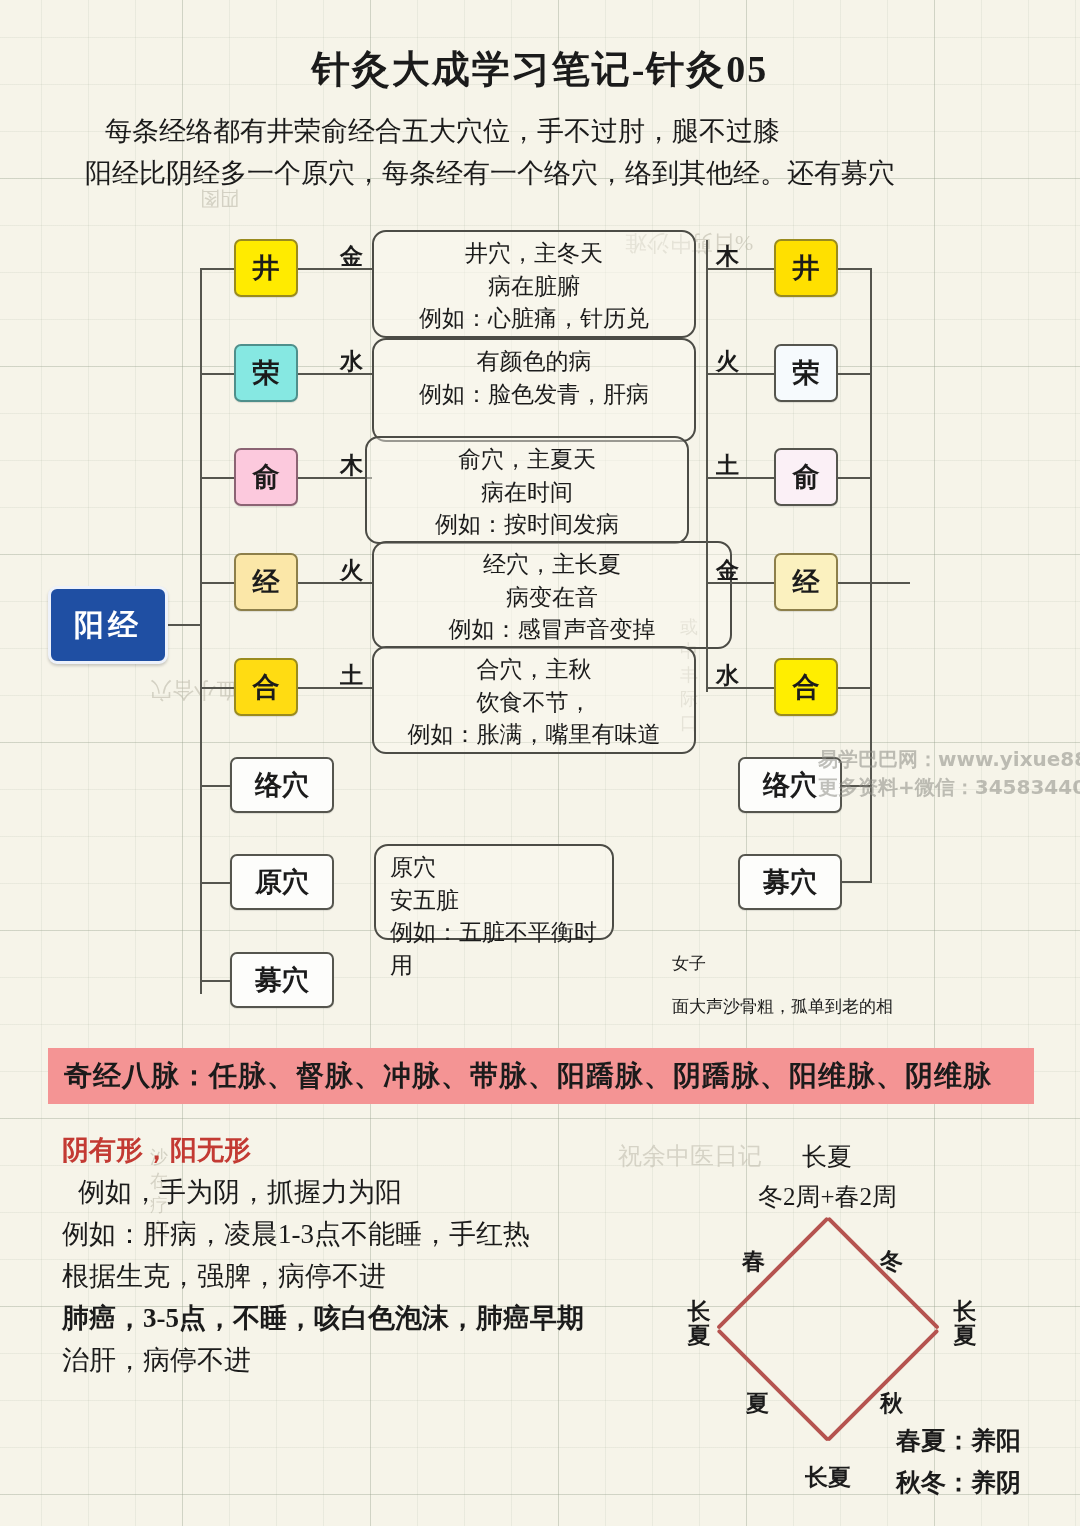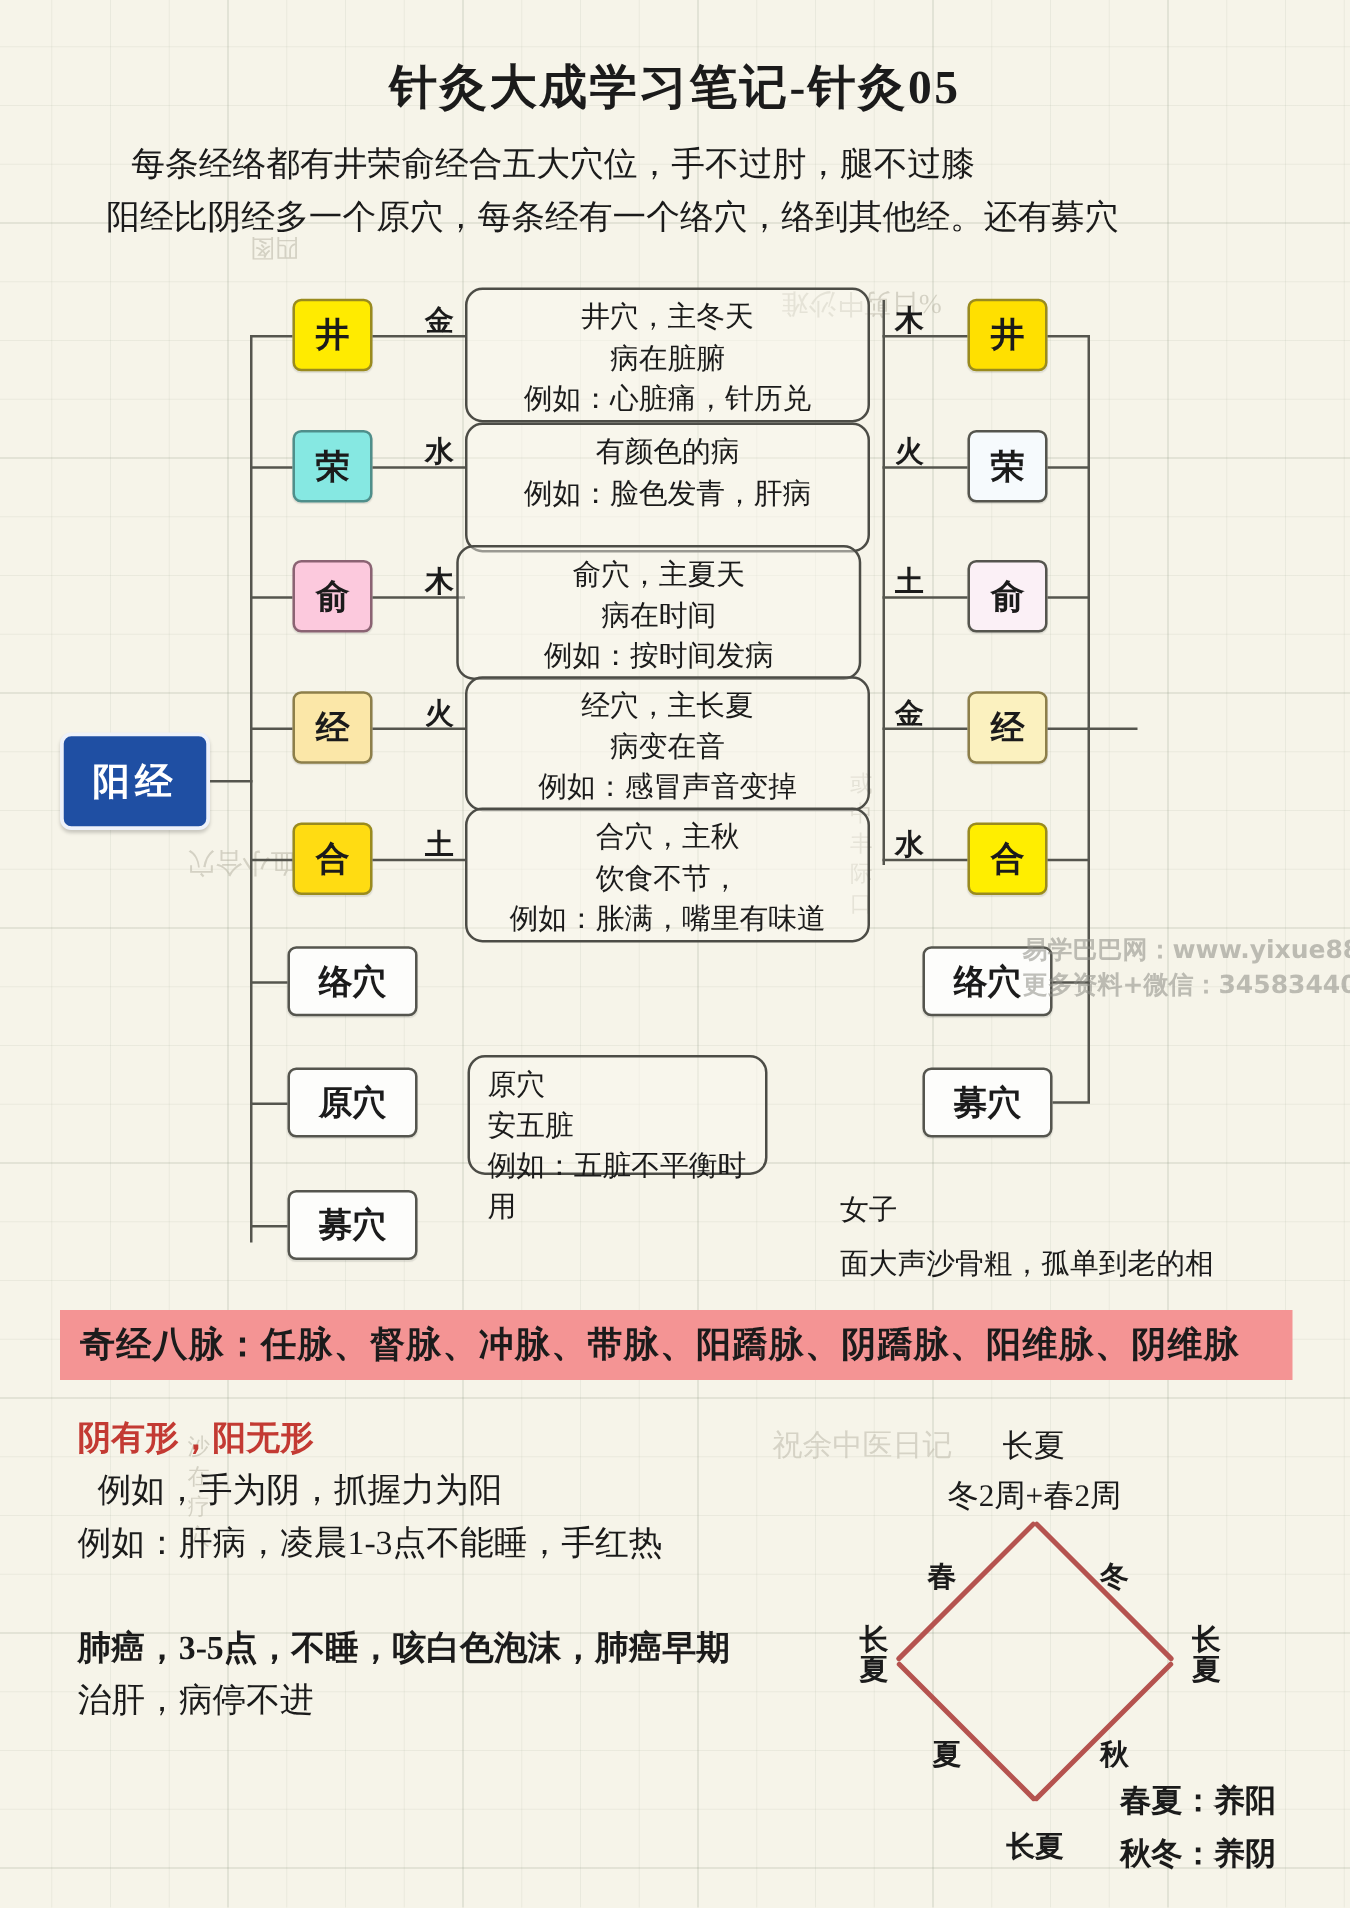--- a/index.html
+++ b/index.html
@@ -78,21 +78,21 @@
     position:absolute;left:48px;top:1048px;width:986px;height:56px;
     background:#f49494;
     display:flex;align-items:center;
     padding-left:16px;box-sizing:border-box;
     font-size:28px;font-weight:bold;letter-spacing:1px;
     white-space:nowrap;
   }
   
   .note{position:absolute;font-size:27px;white-space:nowrap;}
   .note.red{color:#c33a33;font-weight:bold;}
-  .femnote{position:absolute;font-size:23px;white-space:nowrap;}
+  .femnote{position:absolute;font-size:17px;white-space:nowrap;}
   
   .dia{position:absolute;}
   .dseg{position:absolute;background:#b5534f;height:4px;transform-origin:0 50%;border-radius:2px;}
   .dlbl{position:absolute;font-size:23px;font-weight:bold;line-height:1.05;text-align:center;}
   .dlbl.two{width:34px;}
   .dtop{position:absolute;font-size:25px;text-align:center;white-space:nowrap;}
   .dside{position:absolute;font-size:25px;white-space:nowrap;font-weight:bold;}
   
   .wm{
     position:absolute;color:#8d8d86;opacity:.55;
@@ -165,21 +165,21 @@
   </div>
   <div class="desc" style="left:372px;top:338px;width:324px;height:104px;">
     <span class="l1">有颜色的病</span>
     <span class="l1">例如：脸色发青，肝病</span>
   </div>
   <div class="desc" style="left:365px;top:436px;width:324px;height:108px;">
     <span class="l1">俞穴，主夏天</span>
     <span class="l1">病在时间</span>
     <span class="l1">例如：按时间发病</span>
   </div>
-  <div class="desc" style="left:372px;top:541px;width:324px;height:108px;">
+  <div class="desc" style="left:372px;top:541px;width:360px;height:108px;">
     <span class="l1">经穴，主长夏</span>
     <span class="l1">病变在音</span>
     <span class="l1">例如：感冒声音变掉</span>
   </div>
   <div class="desc" style="left:372px;top:646px;width:324px;height:108px;">
     <span class="l1">合穴，主秋</span>
     <span class="l1">饮食不节，</span>
     <span class="l1">例如：胀满，嘴里有味道</span>
   </div>
 
@@ -226,20 +226,21 @@
   <div class="femnote" style="left:672px;top:995px;">面大声沙骨粗，孤单到老的相</div>
 
   <div class="wm" style="left:818px;top:746px;">易学巴巴网：www.yixue88.cn</div>
   <div class="wm" style="left:818px;top:774px;">更多资料+微信：3458344044</div>
 
   <div class="banner">奇经八脉：任脉、督脉、冲脉、带脉、阳蹻脉、阴蹻脉、阳维脉、阴维脉</div>
 
   <div class="note red" style="left:62px;top:1132px;">阴有形，阳无形</div>
   <div class="note" style="left:78px;top:1174px;">例如，手为阴，抓握力为阳</div>
   <div class="note" style="left:62px;top:1216px;">例如：肝病，凌晨1-3点不能睡，手红热</div>
+  <div class="note" style="left:62px;top:1258px;">根据生克，强脾，病停不进</div>
   <div class="note" style="left:62px;top:1300px;font-weight:bold;">肺癌，3-5点，不睡，咳白色泡沫，肺癌早期</div>
   <div class="note" style="left:62px;top:1342px;">治肝，病停不进</div>
 
   <div class="dtop" style="left:762px;top:1140px;width:130px;">长夏</div>
   <div class="dtop" style="left:740px;top:1180px;width:175px;">冬2周+春2周</div>
 
   <div class="dia">
 
     <div class="dseg" style="left:828px;top:1216px;width:156px;transform:rotate(135deg);"></div>
 

